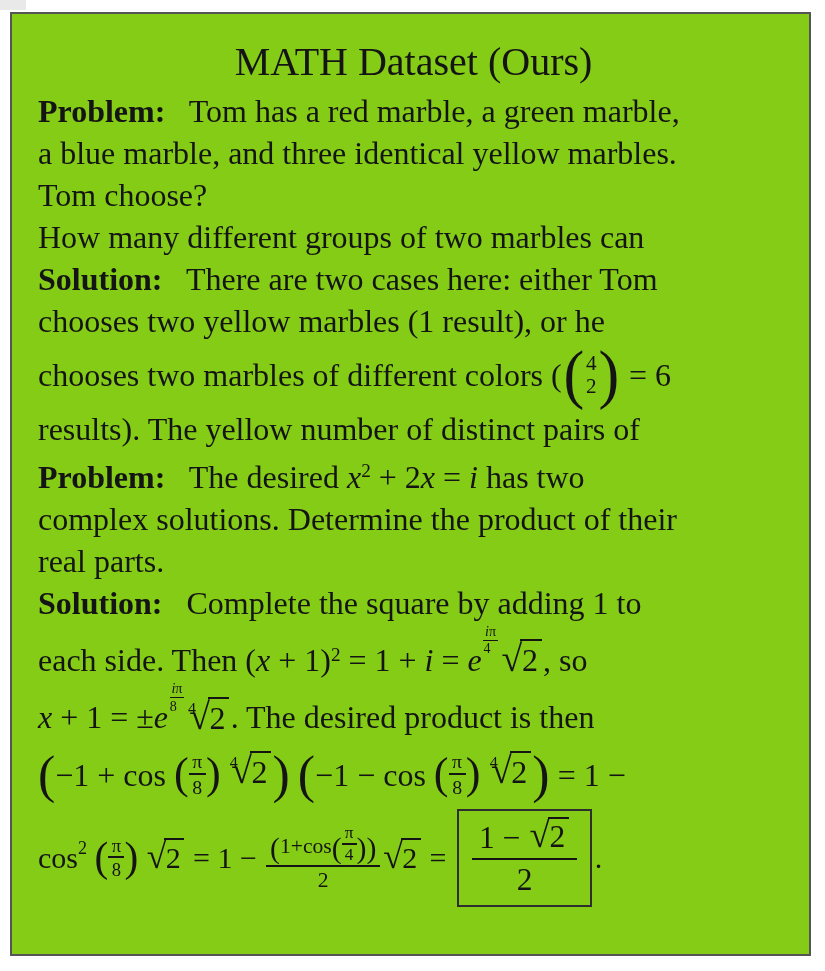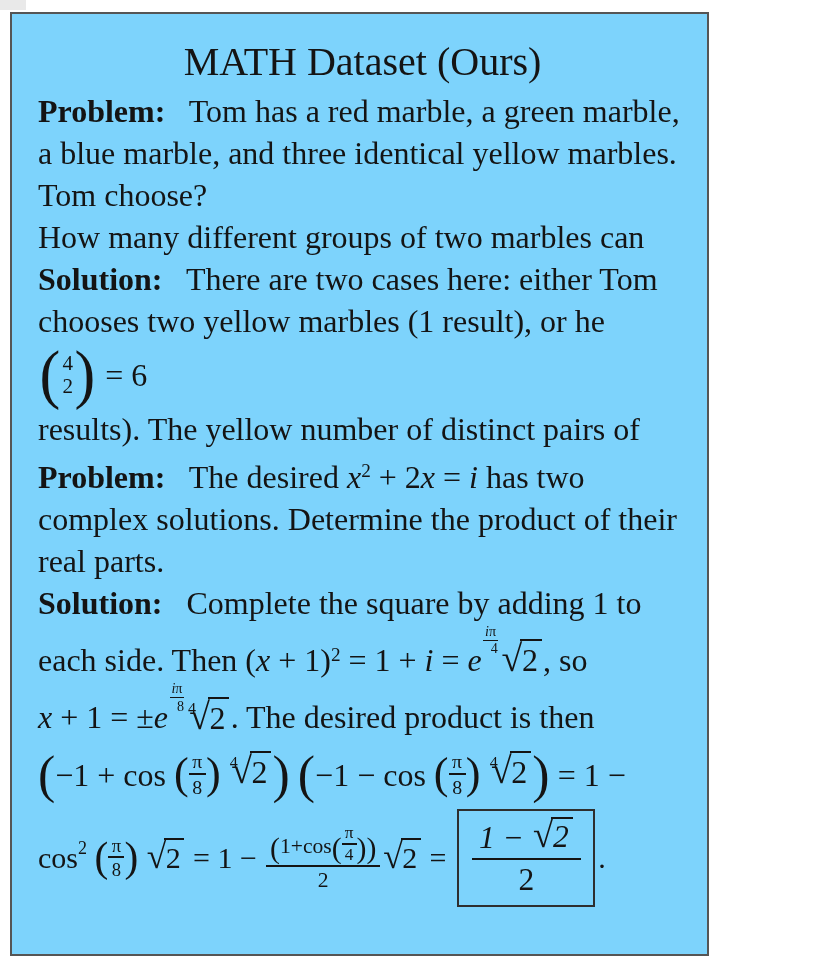--- a/index.html
+++ b/index.html
@@ -2,22 +2,22 @@
 <html><head>
 <meta charset="utf-8">
 <style>
   html,body{margin:0;padding:0;}
   body{
     width:825px;height:971px;position:relative;background:#ffffff;
     font-family:"Liberation Serif", serif;color:#141414;overflow:hidden;
   }
   .artifact{position:absolute;left:0;top:0;width:26px;height:10px;background:#e9e9e9;}
   .frame{
-    position:absolute;left:10px;top:12px;width:699px;height:944px;
-    border:2.5px solid #555555;background:#7dd3fc;box-sizing:border-box;overflow:hidden;
+    position:absolute;left:10px;top:12px;width:801px;height:944px;
+    border:2.5px solid #555555;background:#84cc16;box-sizing:border-box;overflow:hidden;
   }
   .inner{padding:25px 20px 0 26px;}
   .title{font-size:40px;line-height:1.16;text-align:center;margin-bottom:5px;white-space:pre;}
   .line{font-size:32px;line-height:42px;white-space:pre;}
   .lab{font-weight:bold;font-family:Liberation Serif, serif;}
   .it{font-style:italic;}
   .tx{white-space:pre;}
   .sup{font-size:.6em;vertical-align:.55em;}
   
   .eqline{display:flex;align-items:center;min-height:44px;white-space:pre;}
@@ -26,60 +26,60 @@
   .eq-prod{margin-top:2px;min-height:56px;}
   
   .frac{display:inline-block;text-align:center;line-height:1.05;vertical-align:-.5em;}
   .frac .fr-num{display:block;border-bottom:2px solid currentColor;padding:0 .18em .06em;}
   .frac .fr-den{display:block;padding-top:.07em;}
   .frac.fs{font-size:.62em;}
   .frac.fn{font-size:.72em;margin:0 .08em;}
   .frac.ft{font-size:.8em;vertical-align:-.45em;}
   .frac.fd{font-size:1.05em;}
   
-  .supfrac{display:inline-block;text-align:right;font-size:.44em;line-height:1.12;vertical-align:1.25em;margin:0 .18em 0 .12em;}
+  .supfrac{display:inline-block;text-align:left;font-size:.44em;line-height:1.12;vertical-align:1.25em;margin:0 .18em 0 .12em;}
   .supfrac .fr-num{display:block;border-bottom:1.6px solid currentColor;padding:0 .12em .04em;}
   .supfrac .fr-den{display:block;padding-top:.04em;}
   
   .sqrt{white-space:nowrap;margin:0 .04em;}
   .sqrt-idx{display:inline-block;font-size:.5em;transform:translateY(-.95em);margin-right:-.42em;position:relative;z-index:2;}
   .sqrt-sign{font-size:1.18em;line-height:0;}
   .sqrt-body{display:inline-block;border-top:2.4px solid currentColor;line-height:1;padding:.09em .12em 0 .05em;margin-left:-2px;}
   
   .binom{display:inline-flex;align-items:center;vertical-align:-.45em;margin:0 .04em;}
   .binom .bp{font-size:2.05em;line-height:1;transform:scaleX(.95);}
   .binom-col{display:flex;flex-direction:column;align-items:center;font-size:.66em;line-height:1.08;padding:0 .06em;}
   
   .par{line-height:1;}
   .par.mid{font-size:1.38em;}
   .par.big{font-size:1.62em;}
   .fr-num .par{vertical-align:-.18em;display:inline-block;line-height:.9;}
   
   .box{display:inline-block;border:2px solid #2e2e2e;padding:0 .3em .05em;margin:0 .1em;vertical-align:-.18em;line-height:1.15;}
   .box.disp{border-width:2.5px;padding:.2em .42em .24em;margin-left:.12em;}
   .box.disp .frac.fd{vertical-align:baseline;}
-  .box.disp .fr-num{padding:0 .22em .14em;border-bottom-width:2.5px;font-style:italic;}
+  .box.disp .fr-num{padding:0 .22em .14em;border-bottom-width:2.5px;}
   .box.disp .fr-den{padding-top:.1em;}
 </style>
 </head>
 <body>
 
 <div class="artifact"></div>
 
 <div class="frame">
   <div class="inner">
     <div class="title">MATH Dataset (Ours)</div>
     <div id="lines">
         <div class="line"><span class="lab">Problem:</span><span class="tx">   Tom has a red marble, a green marble,</span></div>
         <div class="line"><span class="tx">a blue marble, and three identical yellow marbles.</span></div>
         <div class="line"><span class="tx">Tom choose?</span></div>
         <div class="line"><span class="tx">How many different groups of two marbles can</span></div>
         <div class="line"><span class="lab">Solution:</span><span class="tx">   There are two cases here: either Tom</span></div>
         <div class="line"><span class="tx">chooses two yellow marbles (1 result), or he</span></div>
-        <div class="line eqline"><span class="binom"><span class="bp">(</span><span class="binom-col"><span>4</span><span>2</span></span><span class="bp">)</span></span><span class="tx"> = 6</span></div>
+        <div class="line eqline"><span class="tx">chooses two marbles of different colors (</span><span class="binom"><span class="bp">(</span><span class="binom-col"><span>4</span><span>2</span></span><span class="bp">)</span></span><span class="tx"> = 6</span></div>
         <div class="line"><span class="tx">results). The yellow number of distinct pairs of</span></div>
         <div class="line"><span class="lab">Problem:</span><span class="tx">   The desired </span><span class="it">x</span><span class="sup">2</span><span class="tx"> + 2</span><span class="it">x</span><span class="tx"> = </span><span class="it">i</span><span class="tx"> has two</span></div>
         <div class="line"><span class="tx">complex solutions. Determine the product of their</span></div>
         <div class="line"><span class="tx">real parts.</span></div>
         <div class="line"><span class="lab">Solution:</span><span class="tx">   Complete the square by adding 1 to</span></div>
         <div class="line"><span class="tx">each side. Then (</span><span class="it">x</span><span class="tx"> + 1)</span><span class="sup">2</span><span class="tx"> = 1 + </span><span class="it">i</span><span class="tx"> = </span><span class="it">e</span><span class="supfrac"><span class="fr-num"><span class="it">i</span><span class="tx">π</span></span><span class="fr-den"><span class="tx">4</span></span></span><span class="sqrt"><span class="sqrt-sign">√</span><span class="sqrt-body"><span class="tx">2</span></span></span><span class="tx">, so</span></div>
         <div class="line"><span class="it">x</span><span class="tx"> + 1 = ±</span><span class="it">e</span><span class="supfrac"><span class="fr-num"><span class="it">i</span><span class="tx">π</span></span><span class="fr-den"><span class="tx">8</span></span></span><span class="sqrt"><span class="sqrt-idx">4</span><span class="sqrt-sign">√</span><span class="sqrt-body"><span class="tx">2</span></span></span><span class="tx">. The desired product is then</span></div>
         <div class="line eqline eq-prod"><span class="par big">(</span><span class="tx">−1 + cos </span><span class="par mid">(</span><span class="frac fs"><span class="fr-num"><span class="tx">π</span></span><span class="fr-den"><span class="tx">8</span></span></span><span class="par mid">)</span><span class="tx"> </span><span class="sqrt"><span class="sqrt-idx">4</span><span class="sqrt-sign">√</span><span class="sqrt-body"><span class="tx">2</span></span></span><span class="par big">)</span><span class="tx"> </span><span class="par big">(</span><span class="tx">−1 − cos </span><span class="par mid">(</span><span class="frac fs"><span class="fr-num"><span class="tx">π</span></span><span class="fr-den"><span class="tx">8</span></span></span><span class="par mid">)</span><span class="tx"> </span><span class="sqrt"><span class="sqrt-idx">4</span><span class="sqrt-sign">√</span><span class="sqrt-body"><span class="tx">2</span></span></span><span class="par big">)</span><span class="tx"> = 1 −</span></div>
         <div class="line eqline eq-final"><span class="tx">cos</span><span class="sup">2</span><span class="tx"> </span><span class="par mid">(</span><span class="frac fs"><span class="fr-num"><span class="tx">π</span></span><span class="fr-den"><span class="tx">8</span></span></span><span class="par mid">)</span><span class="tx"> </span><span class="sqrt"><span class="sqrt-sign">√</span><span class="sqrt-body"><span class="tx">2</span></span></span><span class="tx"> = 1 − </span><span class="frac fn"><span class="fr-num"><span class="par mid">(</span><span class="tx">1+cos</span><span class="par mid">(</span><span class="frac ft"><span class="fr-num"><span class="tx">π</span></span><span class="fr-den"><span class="tx">4</span></span></span><span class="par mid">)</span><span class="par mid">)</span></span><span class="fr-den"><span class="tx">2</span></span></span><span class="sqrt"><span class="sqrt-sign">√</span><span class="sqrt-body"><span class="tx">2</span></span></span><span class="tx"> = </span><span class="box disp"><span class="frac fd"><span class="fr-num"><span class="tx">1 − </span><span class="sqrt"><span class="sqrt-sign">√</span><span class="sqrt-body"><span class="tx">2</span></span></span></span><span class="fr-den"><span class="tx">2</span></span></span></span><span class="tx">.</span></div>
       </div>

